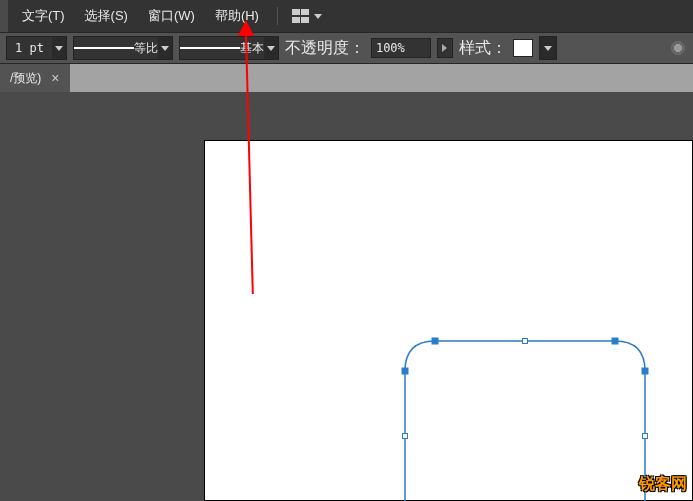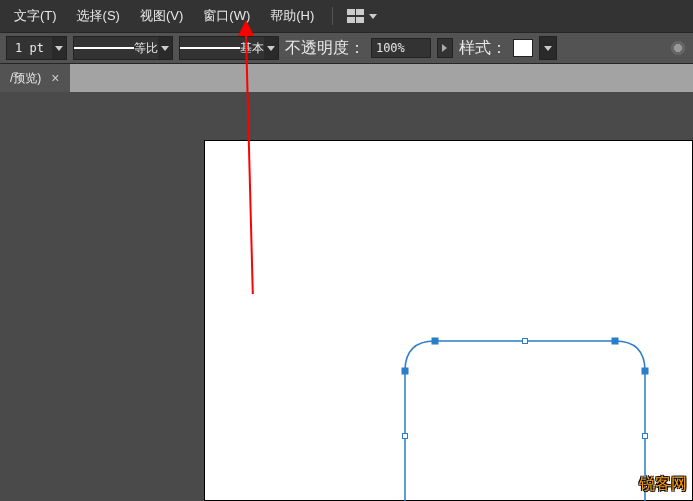--- a/index.html
+++ b/index.html
@@ -1,18 +1,18 @@
 <!DOCTYPE html>
 <html><head>
   <meta charset="utf-8">
   <style>
     * { margin: 0; padding: 0; box-sizing: border-box; font-family: "Microsoft YaHei", sans-serif; }
     body { width: 693px; height: 501px; background: #4a4a4a; overflow: hidden; position: relative; }
     
-    .menubar { height: 32px; background: #333333; display: flex; align-items: center; padding: 0 4px; }
+    .menubar { height: 32px; background: #333333; display: flex; align-items: center; padding: 0 4px; margin-left: 8px; }
     .menu-item { color: #e8e8e8; font-size: 13px; padding: 6px 10px; cursor: pointer; }
     .menu-sep { width: 1px; height: 18px; background: #555; margin: 0 8px; }
     .workspace-btn { display: flex; align-items: center; gap: 4px; padding: 4px 6px; cursor: pointer; }
     .workspace-icon { width: 18px; height: 14px; display: flex; flex-wrap: wrap; gap: 1px; }
     .workspace-icon span { width: 8px; height: 6px; background: #ccc; }
     .chev-down { border-left: 4px solid transparent; border-right: 4px solid transparent; border-top: 5px solid #ccc; }
     
     .optbar { height: 32px; background: #535353; border-top: 1px solid #262626; border-bottom: 1px solid #262626; display: flex; align-items: center; padding: 0 6px; gap: 6px; }
     .dropdown { display: flex; align-items: center; background: #333; border: 1px solid #222; height: 24px; }
     .dropdown .val { color: #e8e8e8; font-size: 12px; padding: 0 8px; font-family: monospace; }
@@ -36,29 +36,28 @@
     
     .shape { position: absolute; left: 200px; top: 200px; width: 240px; height: 150px; }
     .shape-path { fill: none; stroke: #2b7cc9; stroke-width: 1.5; }
     .handle { position: absolute; width: 6px; height: 6px; background: #fff; border: 1px solid #2b7cc9; transform: translate(-50%, -50%); }
     .anchor { position: absolute; width: 7px; height: 7px; background: #2b7cc9; transform: translate(-50%, -50%); }
     
     .arrow-anno { position: absolute; left: 238px; top: 20px; pointer-events: none; }
     .arrow-head { border-left: 8px solid transparent; border-right: 8px solid transparent; border-bottom: 16px solid #ff0000; }
     .arrow-line { position: absolute; left: 7px; top: 14px; width: 2px; height: 260px; background: #ff0000; transform-origin: top center; transform: rotate(-1.5deg); }
     
-    .watermark { position: absolute; right: 6px; bottom: 6px; font-size: 16px; font-weight: normal; color: #ff9900; text-shadow: 1px 1px 0 #000, -1px -1px 0 #000, 1px -1px 0 #000, -1px 1px 0 #000; }
+    .watermark { position: absolute; right: 6px; bottom: 6px; font-size: 16px; font-weight: bold; color: #ff9900; text-shadow: 1px 1px 0 #000, -1px -1px 0 #000, 1px -1px 0 #000, -1px 1px 0 #000; }
   </style>
 </head>
 <body>
 
 <div class="menubar">
   <div class="menu-item">文字(T)</div>
   <div class="menu-item">选择(S)</div>
-  <div class="menu-item">视图(V)</div>
   <div class="menu-item">窗口(W)</div>
   <div class="menu-item">帮助(H)</div>
   <div class="menu-sep"></div>
   <div class="workspace-btn">
     <div class="workspace-icon">
         <span></span>
         <span></span>
         <span></span>
         <span></span>
       </div>

